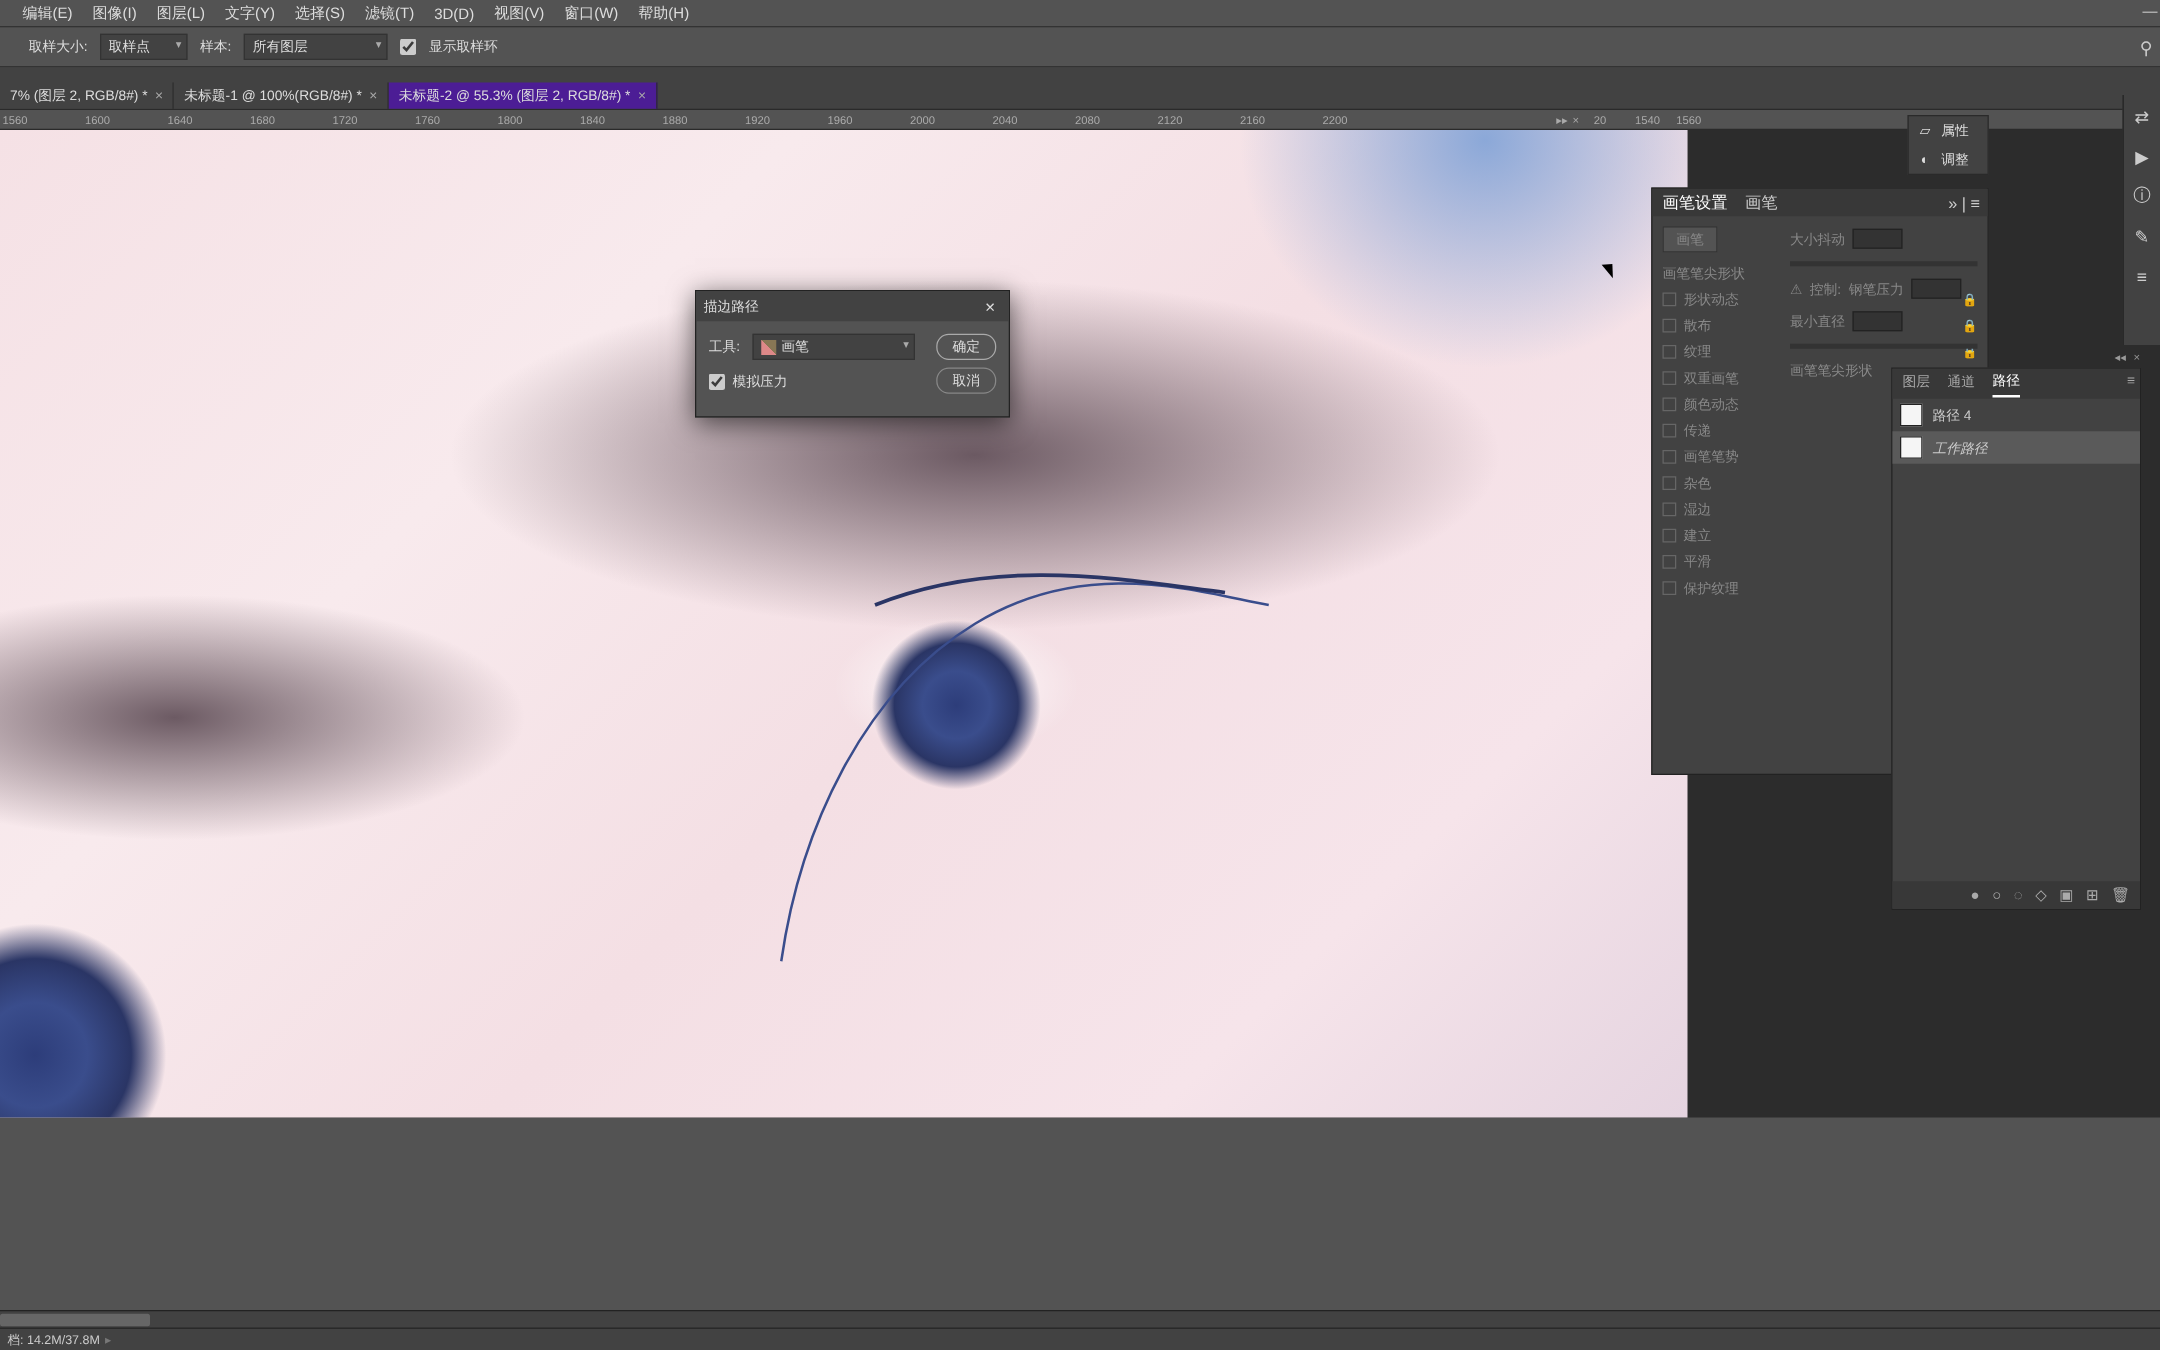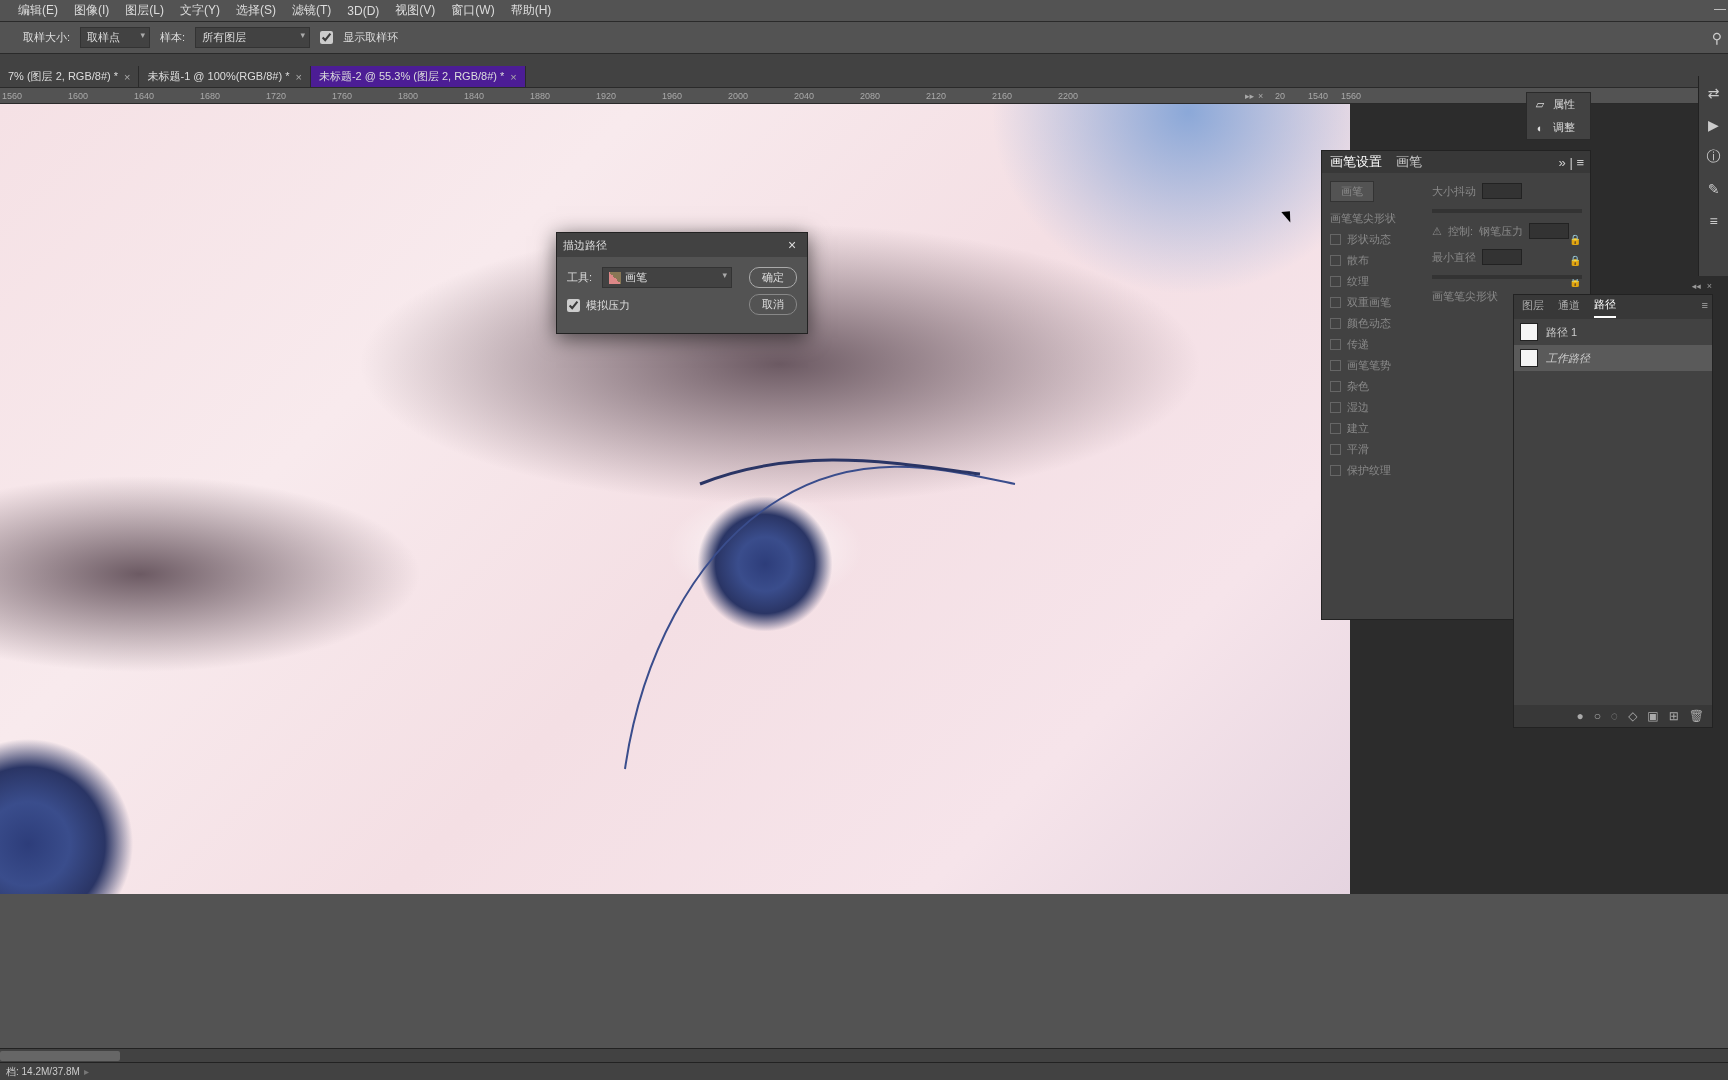--- a/index.html
+++ b/index.html
@@ -307,21 +307,21 @@
       <span>×</span>
     </div>
   <div class="tabs">
     <span>图层</span>
     <span>通道</span>
     <span class="active">路径</span>
     <span class="menu-icon">≡</span>
   </div>
   <div class="item">
     <div class="thumb"></div>
-    <span class="name">路径 1</span>
+    <span class="name">路径 4</span>
   </div>
   <div class="item selected">
     <div class="thumb"></div>
     <span class="name workpath">工作路径</span>
   </div>
   <div class="footer">
     <span>●</span>
     <span>○</span>
     <span>◌</span>
     <span>◇</span>

